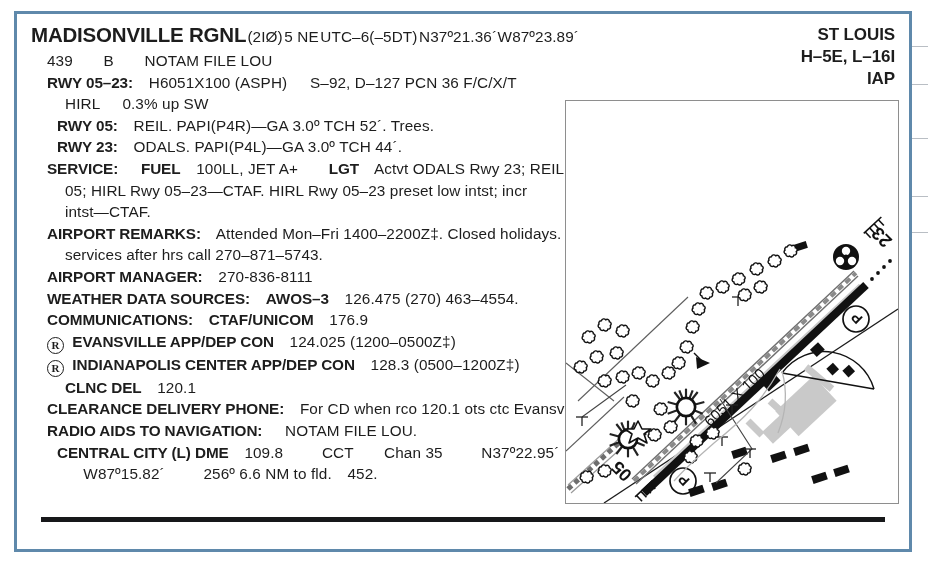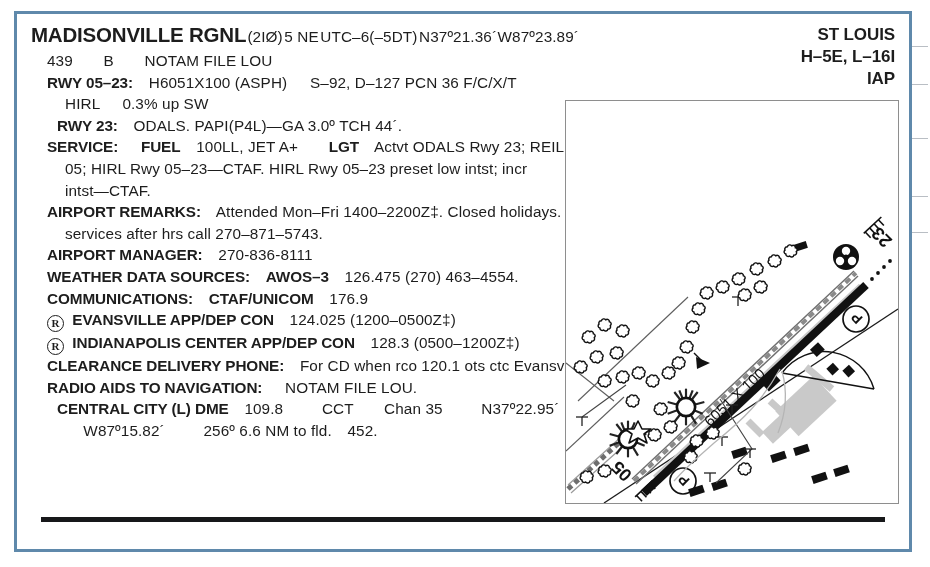--- a/index.html
+++ b/index.html
@@ -59,21 +59,20 @@
     top: 8px;
     width: 548px;
     color: #1d1d1d;
   }
 
   .line {
     font-size: 15.3px;
     line-height: 21.6px;
     white-space: nowrap;
     letter-spacing: 0.1px;
-    justify-content: flex-end;
   }
 
   .b {
     font-weight: bold;
     font-stretch: condensed;
     letter-spacing: -0.1px;
   }
 
   
   .airport-name {
@@ -208,20 +207,25 @@
           <span class="sp-m"></span>
           <span>S–92, D–127 PCN 36 F/C/X/T</span>
         </div>
 
         <div class="line ind-3">
           <span>HIRL</span>
           <span class="sp-m"></span>
           <span>0.3% up SW</span>
         </div>
 
+        <div class="line ind-2">
+          <span class="b">RWY 05:</span>
+          <span class="sp-s"></span>
+          <span>REIL. PAPI(P4R)—GA 3.0º TCH 52´. Trees.</span>
+        </div>
 
         <div class="line ind-2">
           <span class="b">RWY 23:</span>
           <span class="sp-s"></span>
           <span>ODALS. PAPI(P4L)—GA 3.0º TCH 44´.</span>
         </div>
 
         <div class="line ind-1">
           <span class="b">SERVICE:</span>
           <span class="sp-m"></span>
@@ -272,20 +276,25 @@
           <span>124.025 (1200–0500Z‡)</span>
         </div>
 
         <div class="line ind-1">
           <span class="circR">R</span>
           <span class="b">INDIANAPOLIS CENTER APP/DEP CON</span>
           <span class="sp-s"></span>
           <span>128.3 (0500–1200Z‡)</span>
         </div>
 
+        <div class="line ind-3">
+          <span class="b">CLNC DEL</span>
+          <span class="sp-s"></span>
+          <span>120.1</span>
+        </div>
 
         <div class="line ind-1">
           <span class="b">CLEARANCE DELIVERY PHONE:</span>
           <span class="sp-s"></span>
           <span>For CD when rco 120.1 ots ctc Evansville Apch</span>
         </div>
 
         <div class="line ind-1">
           <span class="b">RADIO AIDS TO NAVIGATION:</span>
           <span class="sp-m"></span>

